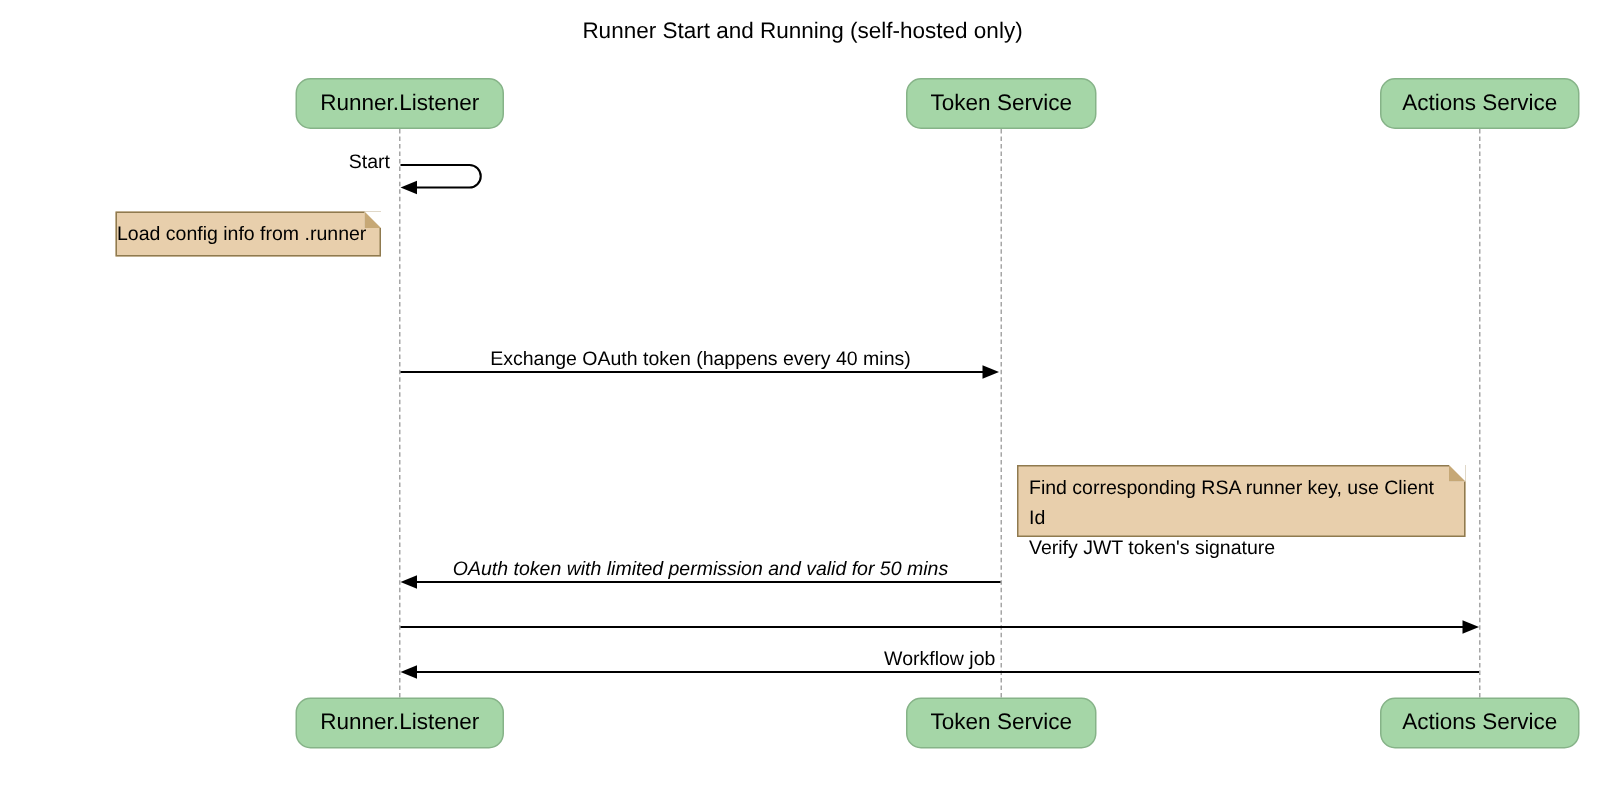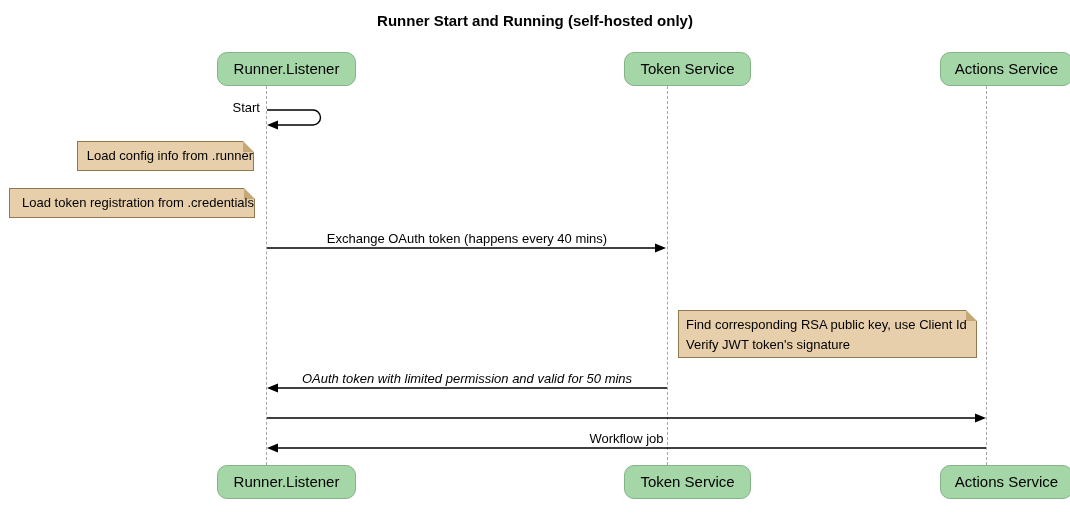--- a/index.html
+++ b/index.html
@@ -9,30 +9,29 @@
   }
   #canvas {
     position: relative;
     width: 1070px; height: 525px;
     background: var(--background, #fff);
     overflow: hidden;
     color: var(--text, #000);
   }
   .title {
     position: absolute; left: 0; top: 12px; width: 100%;
-    text-align: center; font-size: 15px; font-weight: bold;
+    text-align: center; font-size: 15px; font-weight: normal;
   }
   .participant {
     position: absolute; height: 34px; box-sizing: border-box;
     background: var(--participant-fill, #A5D6A7);
     border: 1px solid var(--participant-border, #86B388);
     border-radius: 10px;
     font-size: 15px; text-align: center; line-height: 32px;
     z-index: 3;
-    margin-left: 20px;
   }
   .lifeline {
     position: absolute; width: 0; top: 86px; height: 379px;
     border-left: 1px dashed var(--lifeline, #A6A6A6);
     z-index: 0;
   }
   #arrow-layer {
     position: absolute; left: 0; top: 0; z-index: 1;
     pointer-events: none;
   }
@@ -42,21 +41,21 @@
     position: absolute; font-size: 13px; line-height: 14px;
     text-align: center; white-space: nowrap; z-index: 2;
   }
   .msg-label.right-align { text-align: right; }
   .note {
     position: absolute; box-sizing: border-box;
     background: var(--note-fill, #E8CFAC);
     border: 1px solid var(--note-border, #8F7A4F);
     font-size: 13px; z-index: 3;
   }
-  .note.center { text-align: right; }
+  .note.center { text-align: left; }
   .note .fold {
     position: absolute; top: -1px; right: -1px; width: 0; height: 0;
     border-top: 11px solid var(--background, #fff);
     border-left: 11px solid var(--note-fold, #C6A876);
   }
   .note .note-line { display: block; position: relative; }
 </style>
 </head>
 <body>
 
@@ -101,23 +100,19 @@
 
   <div class="msg-label right-align" style="left:160px; top:101px; width:100px;">Start</div>
   <div class="msg-label" style="left:267px; top:232px; width:400px;">Exchange OAuth token (happens every 40 mins)</div>
   <div class="msg-label" style="left:267px; top:372px; width:400px;font-style:italic;">OAuth token with limited permission and valid for 50 mins</div>
   <div class="msg-label" style="left:267px; top:432px; width:719px;">Workflow job</div>
 
   <div class="note center" style="left:77px; top:141px; width:177px; height:30px; line-height:28px;">
     <span class="fold"></span>
     <span class="note-line">Load config info from .runner</span>
   </div>
-  <div class="note center" style="left:9px; top:188px; width:246px; height:30px; line-height:28px;">
-    <span class="fold"></span>
-    <span class="note-line">Load token registration from .credentials</span>
-  </div>
   <div class="note" style="left:678px; top:310px; width:299px; height:48px; padding:4px 7px; line-height:20px;">
     <span class="fold"></span>
-    <span class="note-line">Find corresponding RSA public key, use Client Id</span>
+    <span class="note-line">Find corresponding RSA runner key, use Client Id</span>
     <span class="note-line">Verify JWT token's signature</span>
   </div>
 
 </div>
 
 </body></html>

